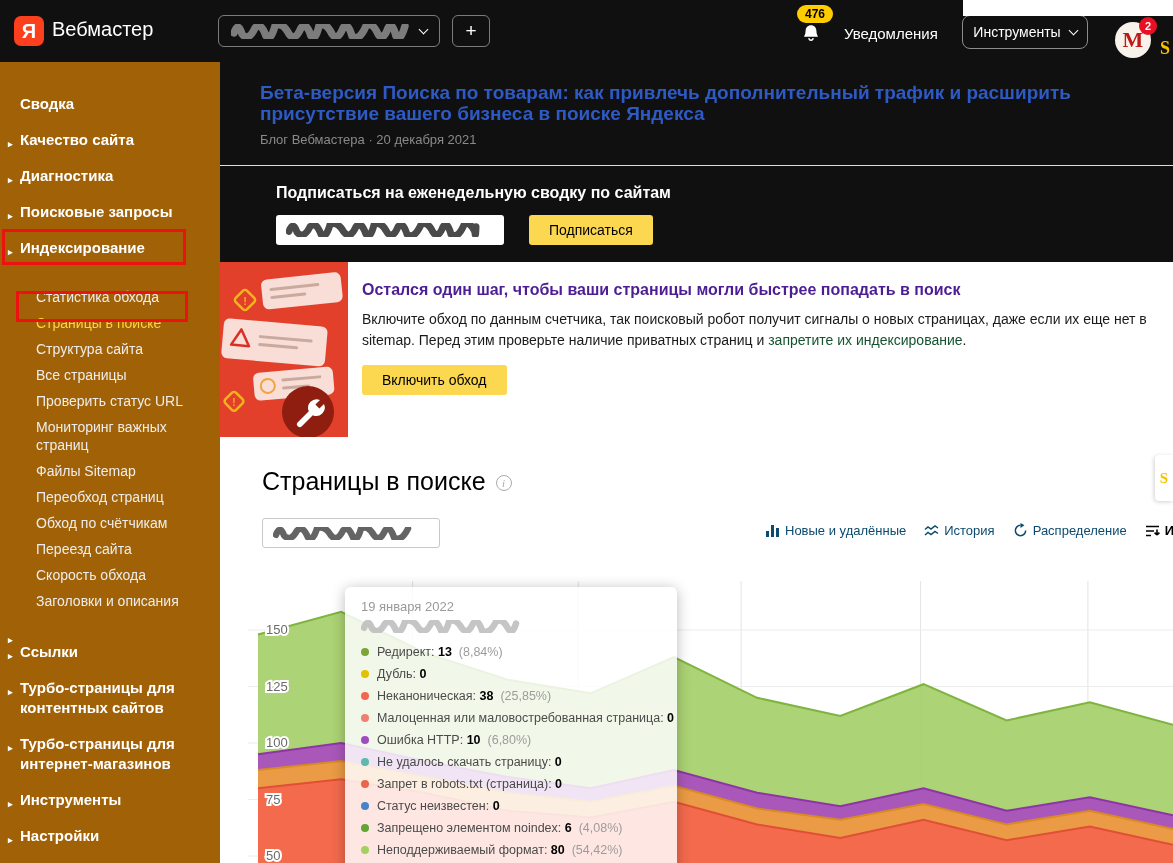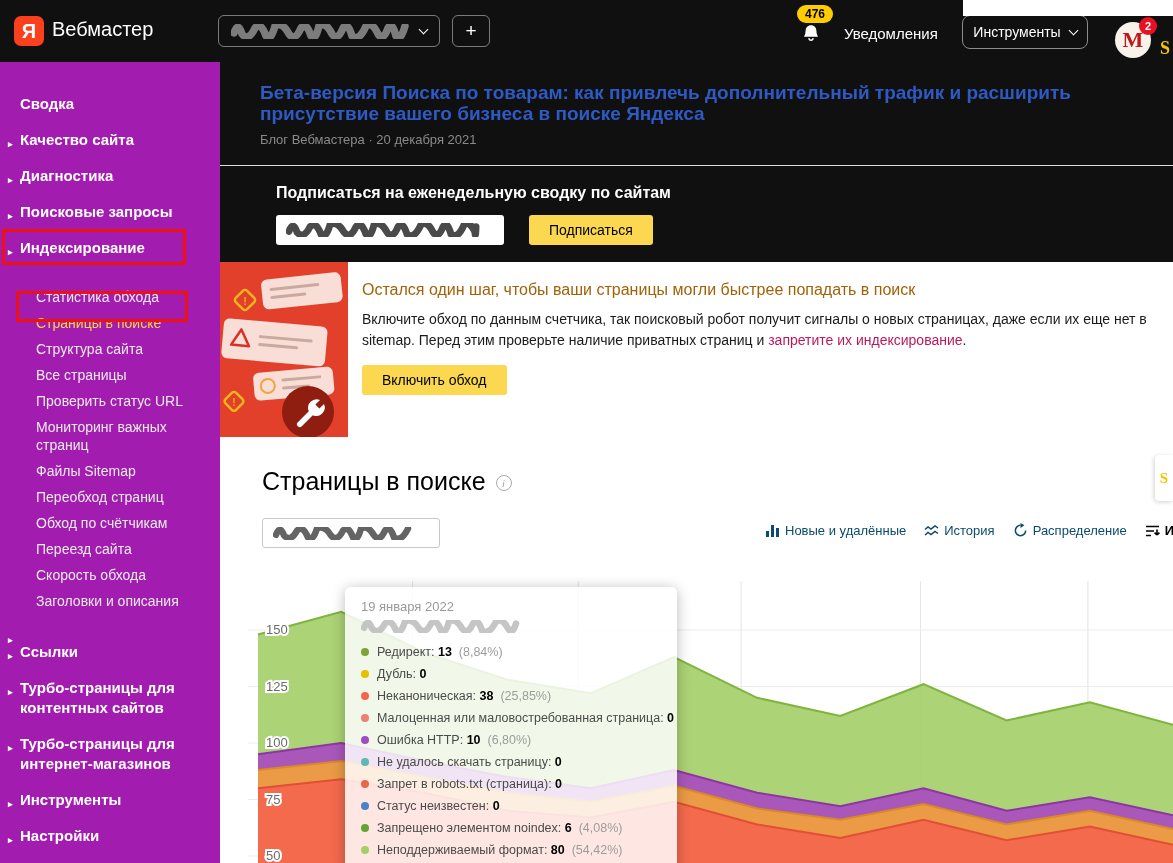--- a/index.html
+++ b/index.html
@@ -29,21 +29,21 @@
   .avatar{position:absolute;left:1115px;top:22px;width:36px;height:36px;border-radius:50%;background:#f7f3ea;
     display:flex;align-items:center;justify-content:center;cursor:pointer}
   .avatar-m{color:#c01718;font-family:"Liberation Serif",serif;font-weight:bold;font-size:22px}
   .avatar-badge{position:absolute;left:24px;top:-5px;width:18px;height:18px;border-radius:50%;background:#e81123;
     color:#fff;font-size:11px;font-weight:bold;display:flex;align-items:center;justify-content:center}
   .white-corner{position:absolute;right:0;top:0;width:210px;height:16px;background:#fff;z-index:30}
   .edge-s{position:absolute;left:1160px;top:38px;color:#f8c200;font-family:"Liberation Serif",serif;
     font-weight:bold;font-size:18px;z-index:21}
 
   
-  .sidebar{position:absolute;left:0;top:62px;width:220px;bottom:0;background:#a21caf;padding-top:24px;z-index:10}
+  .sidebar{position:absolute;left:0;top:62px;width:220px;bottom:0;background:#a16207;padding-top:24px;z-index:10}
   .nav-item{position:relative;padding:8px 26px 8px 20px;color:#fff;font-size:15px;font-weight:bold;
     line-height:20px;cursor:pointer}
   .tri{position:absolute;left:8px;top:12px;font-size:9px;color:#fff}
   .nav-lbl{display:block}
   .sub{padding:18px 0 4px}
   .sub-item{padding:4px 16px 4px 36px;color:#ededed;font-size:14px;line-height:18px;font-weight:normal;cursor:pointer}
   .sub-item.active{color:#ffd43b}
   .sub-lbl{display:inline-block}
 
   
@@ -59,23 +59,23 @@
   .sub-row{margin-top:13px;display:flex;gap:25px}
   .sub-input{width:228px;height:30px;background:#fff;border-radius:3px;display:flex;align-items:center;
     padding:0 10px;cursor:text}
   .sub-input .scrib{width:195px;height:14px;color:#2b2b2b}
   .yellow-btn{height:30px;padding:0 20px;background:#fbd850;border:none;border-radius:3px;font-size:14px;
     color:#000;cursor:pointer;font-family:"Liberation Sans",sans-serif}
 
   .promo{position:absolute;left:0;top:200px;width:100%;height:175px;background:#fff;display:flex}
   .promo-art{position:relative;width:128px;height:175px;flex:none;overflow:hidden}
   .promo-body{padding:19px 30px 0 14px}
-  .promo-title{font-size:16px;font-weight:normal;color:#a16207}
+  .promo-title{font-size:16px;font-weight:bold;color:#4c1d95}
   .promo-text{margin-top:10px;font-size:14px;line-height:21px;color:#1a1a1a;width:790px}
-  .promo-link{color:#be185d;cursor:pointer}
+  .promo-link{color:#14532d;cursor:pointer}
   .promo-btn{margin-top:14px}
 
   .content{position:absolute;left:0;top:375px;width:100%;height:426px;background:#fff}
   .page-title{position:absolute;left:42px;top:30px;font-size:25px;color:#000;font-weight:normal}
   .info-icon{display:inline-flex;width:16px;height:16px;border:1px solid #ababab;border-radius:50%;
     color:#ababab;font-size:11px;align-items:center;justify-content:center;vertical-align:middle;margin-left:10px;
     font-family:"Liberation Serif",serif;font-style:italic;cursor:pointer}
   .filter-select{position:absolute;left:42px;top:81px;width:178px;height:30px;border:1px solid #c9c9c9;
     border-radius:3px;background:#fff;display:flex;align-items:center;padding:0 10px;cursor:pointer}
   .filter-select .scrib{width:140px;height:13px;color:#4a4a4a}

